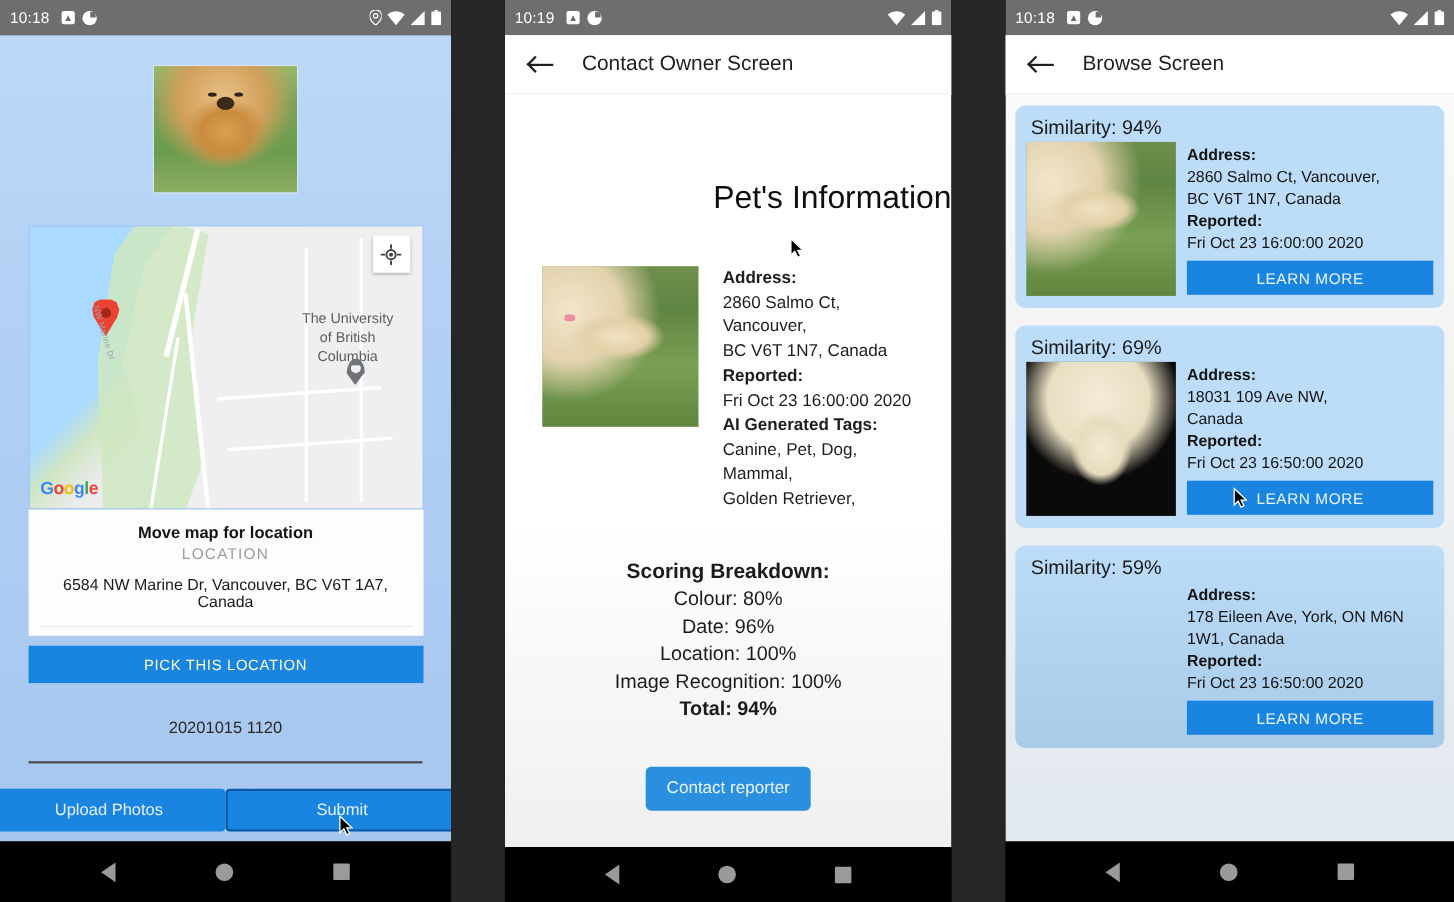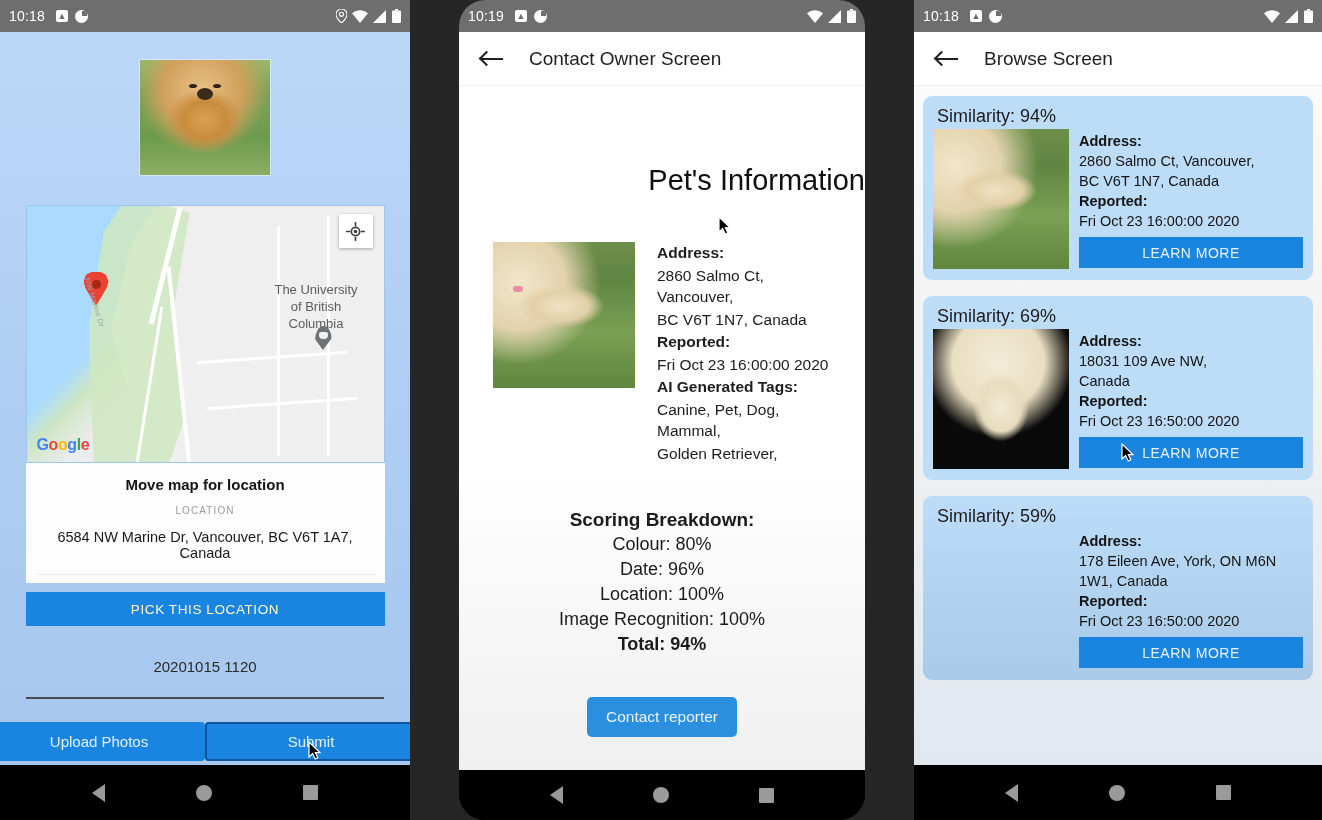--- a/index.html
+++ b/index.html
@@ -11,21 +11,21 @@
   }
   .stage { position: relative; width: 1322px; height: 820px; background: #262626; }
 
   
   .phone {
     position: absolute; top: 0; height: 820px;
     background: #000;
     overflow: hidden;
   }
   #phone1 { left: 0;    width: 410px; }
-  #phone2 { left: 459px; width: 406px; border-radius: 26px; }
+  #phone2 { left: 459px; width: 406px; }
   #phone3 { left: 914px; width: 408px; }
 
   .screen { position: absolute; left: 0; right: 0; overflow: hidden; }
   #phone1 .screen { top: 0; bottom: 55px; }
   #phone2 .screen { top: 0; bottom: 50px; }
   #phone3 .screen { top: 0; bottom: 55px; }
 
   
   .statusbar {
     height: 25px; background: #6e6e6e; color: #ffffff;
@@ -151,21 +151,21 @@
     letter-spacing:-.4px;
   }
   .g1{color:#4285f4}.g2{color:#ea4335}.g3{color:#fbbc05}.g4{color:#4285f4}
   .g5{color:#34a853}.g6{color:#ea4335}
 
   .p1-card{
     width:359px; background:#fdfdfd; padding:13px 10px 8px 10px;
     text-align:center;
   }
   .p1-card-title{ font-size:15px; font-weight:bold; color:#151515; }
-  .p1-card-sub{ font-size:10px; color:#9b9b9b; letter-spacing:1.1px; margin-top:12px; }
+  .p1-card-sub{ font-size:14px; color:#9b9b9b; letter-spacing:1.1px; margin-top:2px; }
   .p1-card-addr{
     font-size:14.5px; color:#1a1a1a; margin-top:13px; padding-bottom:13px;
     border-bottom:1px solid #eaeaea;
   }
   .p1-pick{
     width:359px; height:34px; margin-top:9px; background:#1a85e0; color:#fef9c3;
     font-size:13.5px; letter-spacing:.6px; display:flex; align-items:center;
     justify-content:center; border:none; cursor:pointer;
   }
   .p1-date{ margin-top:32px; font-size:15px; color:#2a2a2a; }

